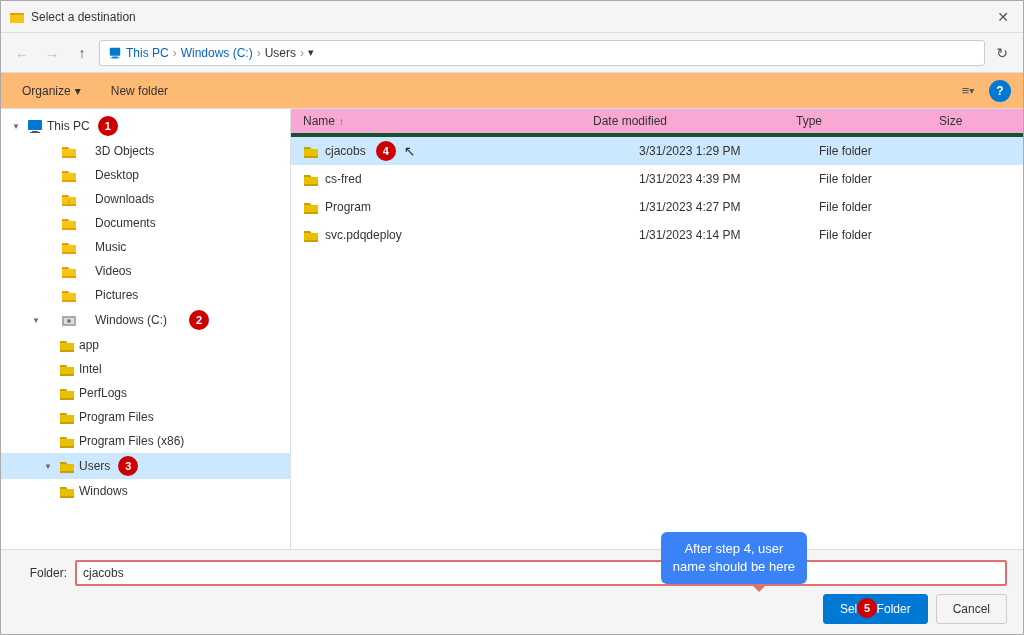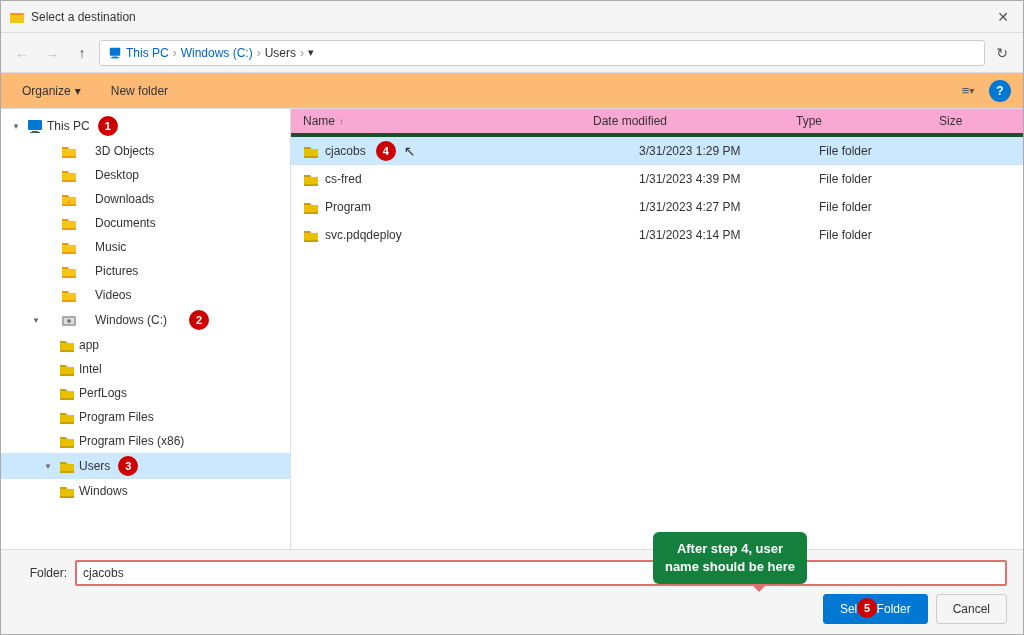--- a/index.html
+++ b/index.html
@@ -366,24 +366,24 @@
     }
     .action-btn.primary {
       background: #0078d4;
       color: #fff;
       border-color: #0078d4;
     }
 
     
     .callout {
       position: absolute;
-      background: #15803d;
+      background: #3b82f6;
       color: #fff;
       font-size: 13px;
-      font-weight: bold;
+      font-weight: normal;
       padding: 8px 12px;
       border-radius: 6px;
       text-align: center;
       line-height: 1.4;
       white-space: nowrap;
       bottom: 40px;
       right: 200px;
       z-index: 10;
     }
     .callout::after {
@@ -532,32 +532,32 @@
       </div>
 
       <div class="tree-item tree-item-l2">
         <span class="expander"></span>
         <span class="tree-icon">
           <svg width="16" height="14" viewBox="0 0 16 14">
               <path d="M1 3h6l1.5 2H15v9H1z" fill="#E8A000"></path>
               <rect x="1" y="5" width="14" height="7" fill="#F5C518"></rect>
             </svg>
         </span>
-        <span class="tree-label">Pictures</span>
+        <span class="tree-label">Videos</span>
       </div>
 
       <div class="tree-item tree-item-l2">
         <span class="expander"></span>
         <span class="tree-icon">
           <svg width="16" height="14" viewBox="0 0 16 14">
               <path d="M1 3h6l1.5 2H15v9H1z" fill="#E8A000"></path>
               <rect x="1" y="5" width="14" height="7" fill="#F5C518"></rect>
             </svg>
         </span>
-        <span class="tree-label">Videos</span>
+        <span class="tree-label">Pictures</span>
       </div>
 
       <div class="tree-item tree-item-l2">
         <span class="expander">▾</span>
         <span class="tree-icon">
           <svg width="16" height="14" viewBox="0 0 16 14">
               <rect x="1" y="3" width="14" height="10" rx="1" fill="#aaa"></rect>
               <rect x="3" y="5" width="10" height="6" rx="0.5" fill="#ddd"></rect>
               <circle cx="8" cy="8" r="2" fill="#888"></circle>
               <circle cx="8" cy="8" r="0.8" fill="#555"></circle>

